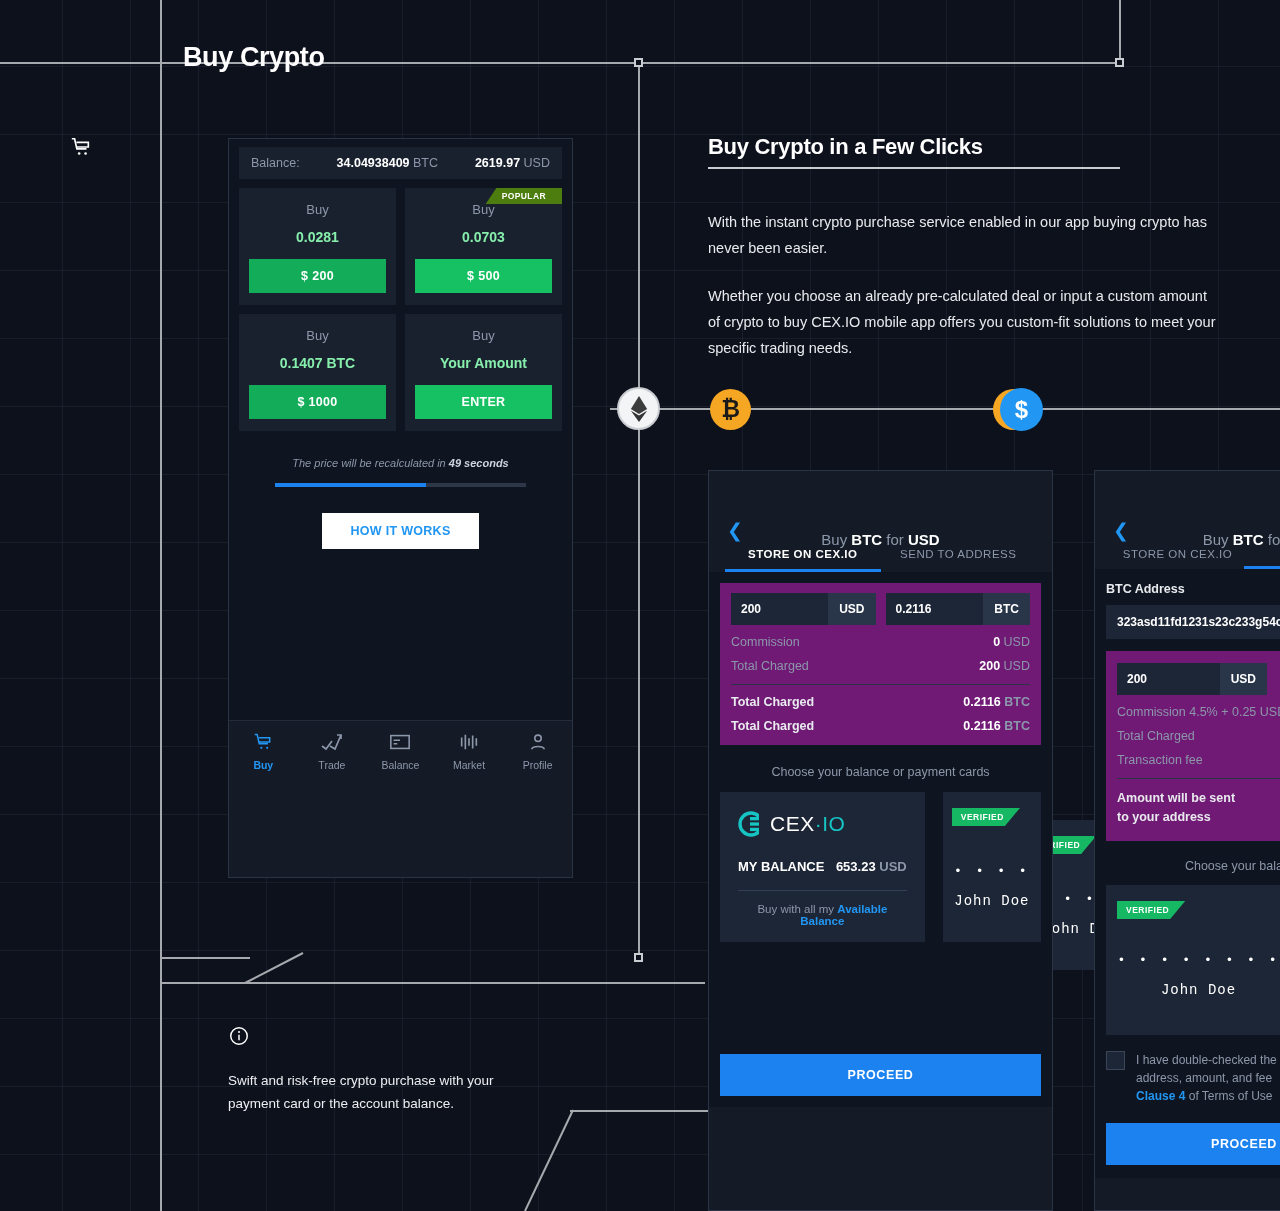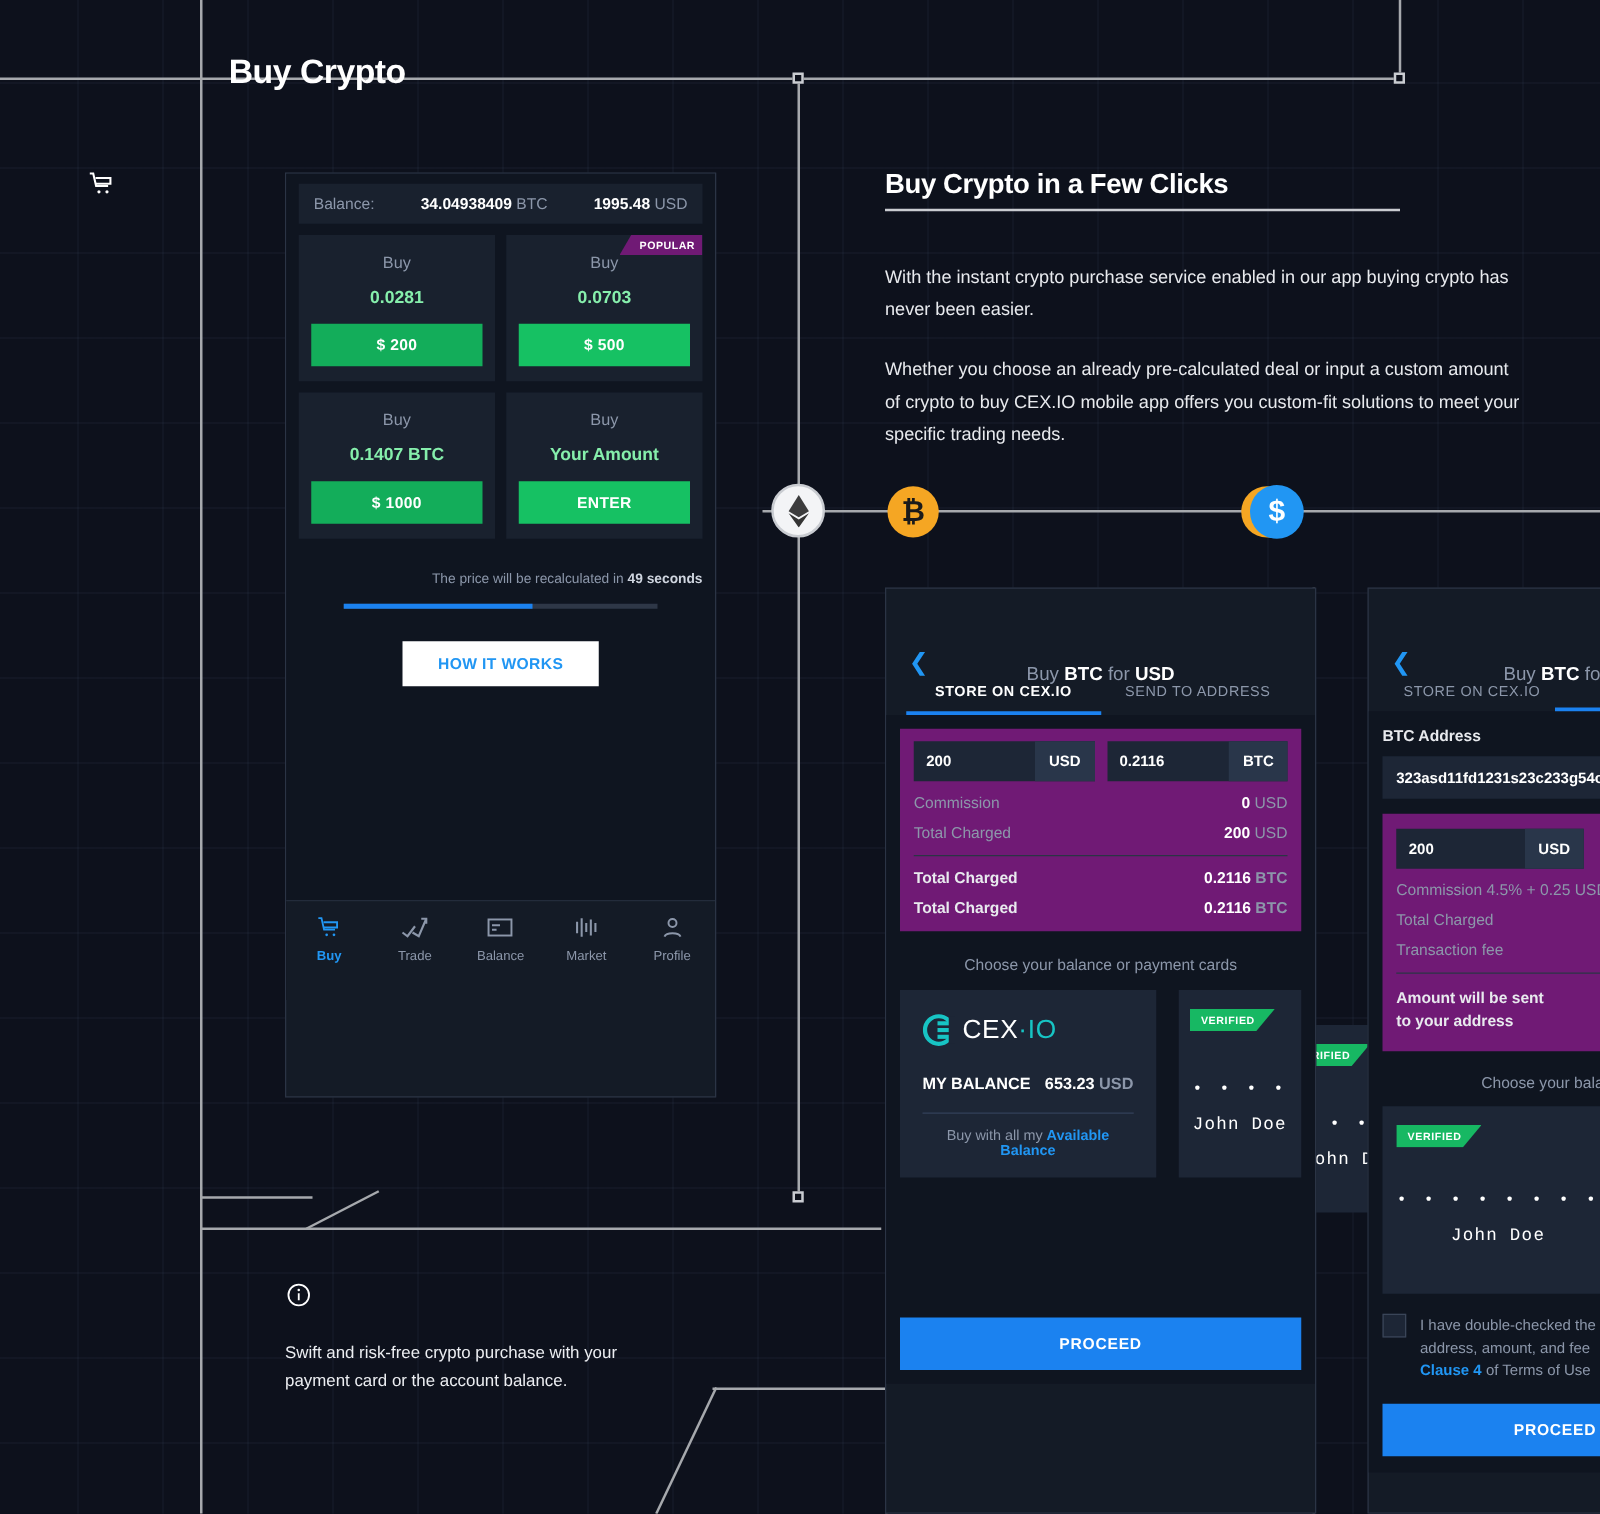--- a/index.html
+++ b/index.html
@@ -61,25 +61,25 @@
   .balbar .mid { flex:1; text-align:center; }
   .balbar .rt { flex:0 0 auto; }
   .balbar b { color:#fff; }
   .grid2 { display:flex; gap:9px; margin-top:9px; }
   .tile { flex:1; background:#19212e; padding:14px 10px 12px; position:relative; text-align:center; }
   .tile .cap { font-size:13px; color:#8c97aa; }
   .tile .amt { font-size:14px; font-weight:bold; margin:12px 0 14px; color:#86efac; }
   .tile .btn { background:#13ad5a; color:#fff; font-size:12.5px; font-weight:bold;
                padding:10px 0; letter-spacing:.3px; }
   .tile .btn.lite { background:#16c163; }
-  .pop { position:absolute; right:0; top:0; background:#701a75; color:#fff;
+  .pop { position:absolute; right:0; top:0; background:#4d7c0f; color:#fff;
          font-size:8.5px; font-weight:bold; letter-spacing:.4px;
-         padding:3px 6px 3px 16px;
+         padding:3px 16px 3px 16px;
          clip-path:polygon(14% 0, 100% 0, 100% 100%, 0 100%); }
-  .recalc { text-align:right; font-size:11px; color:#8c97aa; margin-top:26px; }
+  .recalc { text-align:center; font-size:11px; color:#8c97aa; margin-top:26px;font-style:italic; }
   .recalc b { color:#cfd5df; }
   .progress { height:4px; background:#2e3747; margin:14px 36px 0; position:relative; }
   .progress i { position:absolute; left:0; top:0; bottom:0; width:60%; background:#1b82f0; }
   .hiw { display:block; margin:26px auto 0; background:#ffffff; border:none;
          color:#2196f3; font-size:12.5px; font-weight:bold; letter-spacing:.3px;
          padding:11px 28px; font-family:inherit; cursor:pointer; }
   .tabbar { position:absolute; left:0; right:0; bottom:0; height:80px;
             background:#141b26; border-top:1px solid #232c3b;
             display:flex; align-items:flex-start; padding-top:11px; }
   .tabitem { flex:1; text-align:center; font-size:10.5px; color:#8c97aa; }
@@ -190,21 +190,21 @@
 </div>
 <div class="coin" style="left:710px;top:389px;width:41px;height:41px;background:#f5a623;color:#1a1a1a;font-size:23px;">₿</div>
 <div class="coin" style="left:993px;top:389px;width:41px;height:41px;background:#f5a623;color:#1a1a1a;font-size:23px;">₿</div>
 <div class="coin" style="left:1000px;top:388px;width:43px;height:43px;background:#2196f3;color:#fff;font-size:24px;">$</div>
 
 <div class="phone" id="phone1">
   <div class="body">
     <div class="balbar">
       <span class="lbl">Balance:</span>
       <span class="mid"><b>34.04938409</b> <span>BTC</span></span>
-      <span class="rt"><b>1995.48</b> <span>USD</span></span>
+      <span class="rt"><b>2619.97</b> <span>USD</span></span>
     </div>
 
     <div class="grid2">
       <div class="tile">
         <div class="cap">Buy</div>
         <div class="amt">0.0281</div>
         <div class="btn">$ 200</div>
       </div>
       <div class="tile">
         <div class="pop">POPULAR</div>

